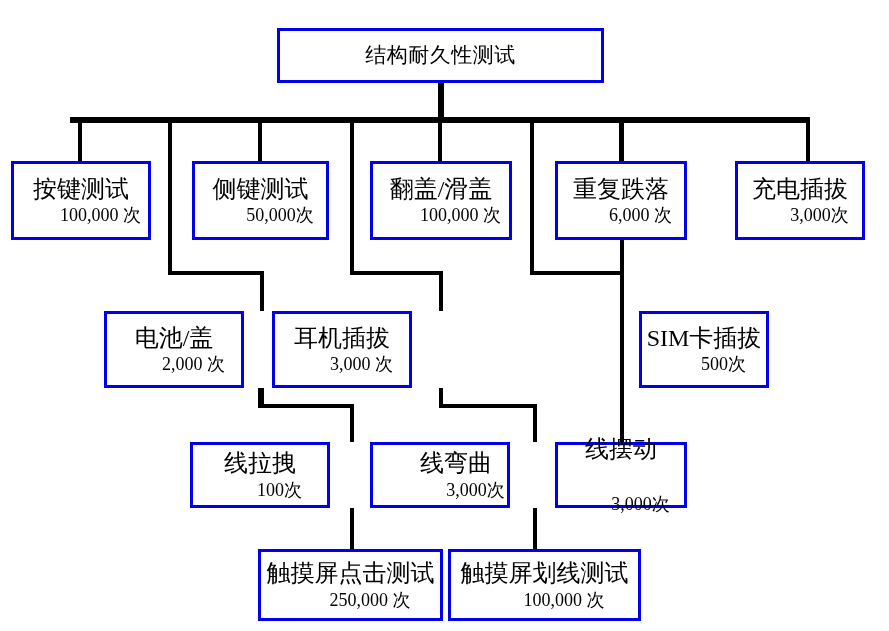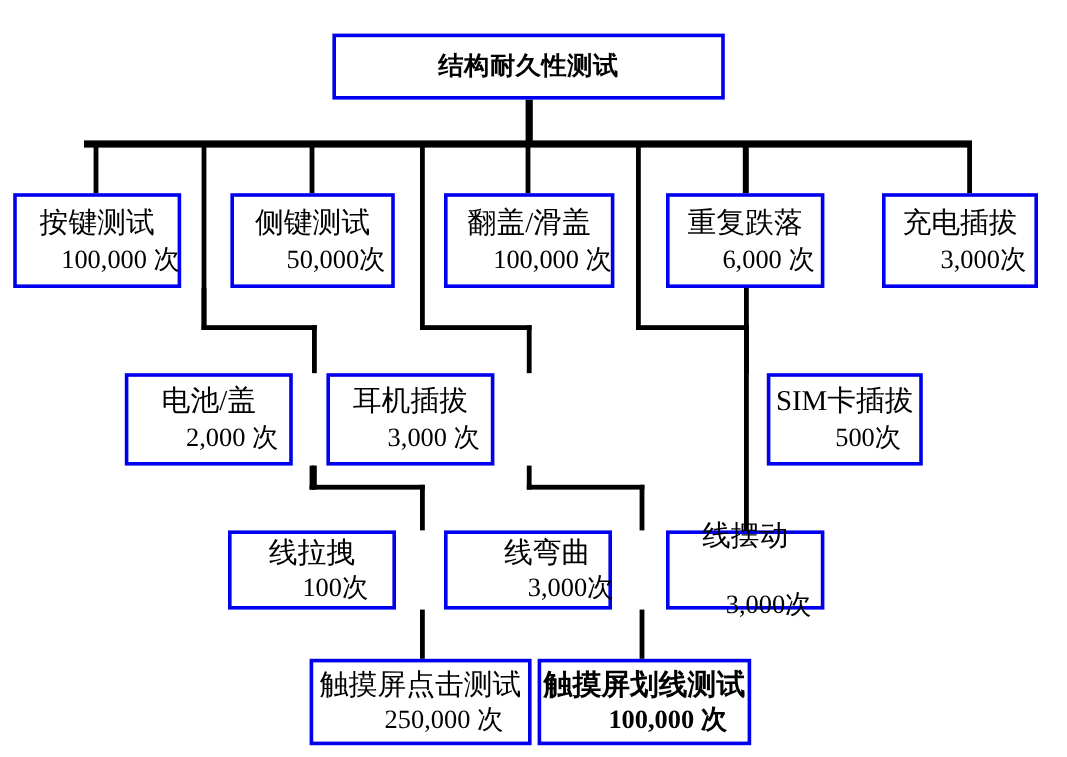--- a/index.html
+++ b/index.html
@@ -28,31 +28,31 @@
     justify-content: center;
     color: #000000;
     line-height: 1.28;
     z-index: 3;
   }
   .node .line1 {
     font-size: 24px;
     white-space: nowrap;
   }
   .node .line2 {
-    font-size: 22px;
+    font-size: 18px;
     white-space: nowrap;
     margin-left: 39px;
   }
   .root {
     border-width: 3px;
     font-weight: bold;
   }
   .root .line1 {
     font-size: 21px;
-    font-weight: bold;
+    font-weight: normal;
     letter-spacing: 0.5px;
   }
   .conn {
     position: absolute;
     background: #000000;
     z-index: 1;
   }
   .vline { width: 4px; }
   .hline { height: 4px; }
 </style>
@@ -158,18 +158,18 @@
   <div class="node" style="left:555px; top:442px; width:132px; height:66px;gap:28px;">
     <span class="line1">线摆动</span>
     <span class="line2">3,000次</span>
   </div>
 
   <div class="node" style="left:258px; top:549px; width:185px; height:72px;">
     <span class="line1">触摸屏点击测试</span>
     <span class="line2">250,000 次</span>
   </div>
 
-  <div class="node" style="left:448px; top:549px; width:178px; height:72px;font-weight:bold;">
+  <div class="node" style="left:448px; top:549px; width:193px; height:72px;">
     <span class="line1">触摸屏划线测试</span>
     <span class="line2">100,000 次</span>
   </div>
 
 </div>
 
 </body></html>

